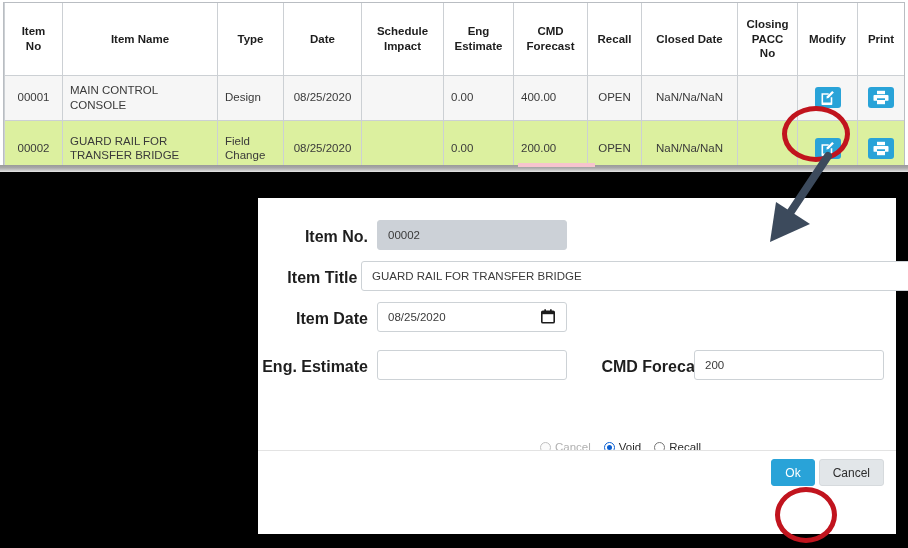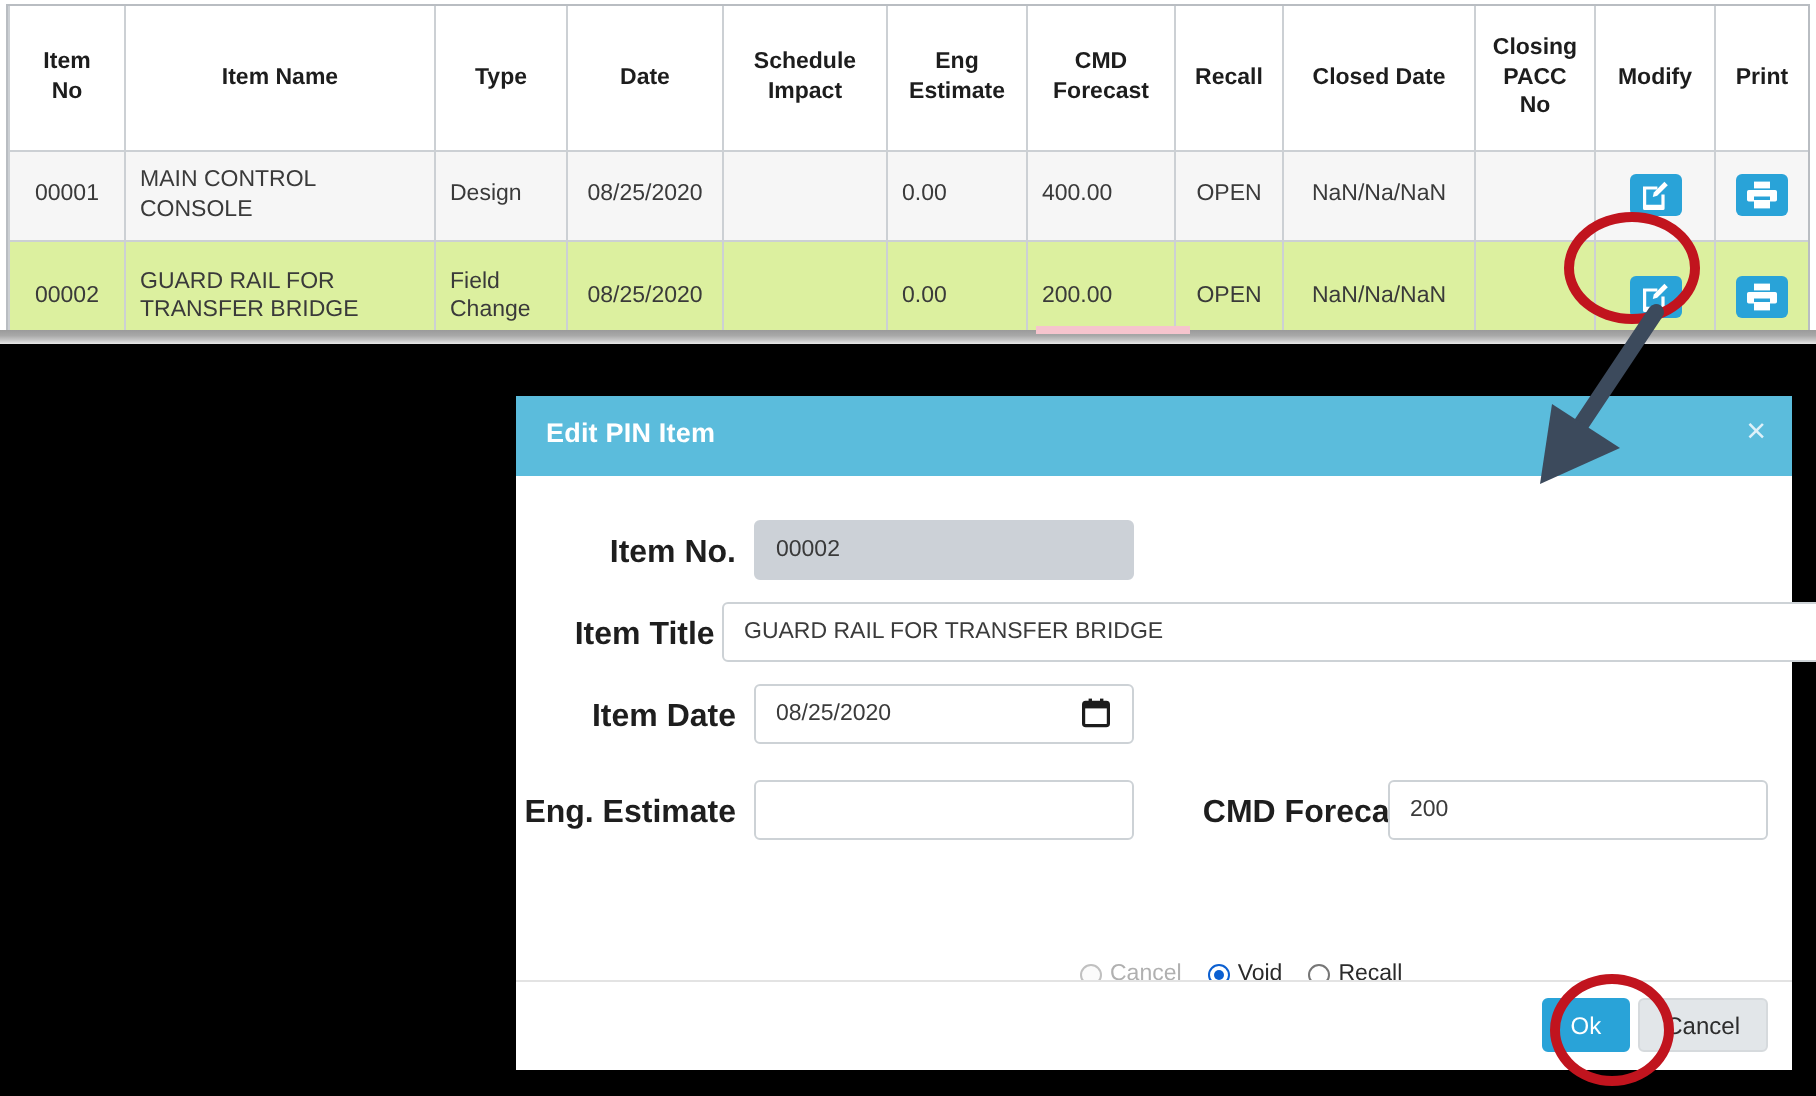--- a/index.html
+++ b/index.html
@@ -404,24 +404,20 @@
       </tbody>
     </table>
   </div>
   <div id="panel-pink-strip"></div>
   <div id="panel-bottom-bar"></div>
 </div>
 
 <div id="backdrop"></div>
 
 <div id="modal">
-  <div id="modal-header">
-    <div id="modal-title">Edit PIN Item</div>
-    <div id="modal-close">×</div>
-  </div>
 
   <div id="modal-body">
 
     <div class="frow" style="left:0; top:22px; width:360px;">
       <div class="flabel" style="position:absolute; left:0; width:110px; top:8px;">Item No.</div>
       <input class="finput readonly" type="text" readonly="" style="position: absolute; left: 119px; top: 0px; width: 190px;" value="00002">
     </div>
 
     <div class="frow" style="left:0; top:63px; width:630px;">
       <div class="flabel" style="position:absolute; left:0; width:110px; top:8px;">

